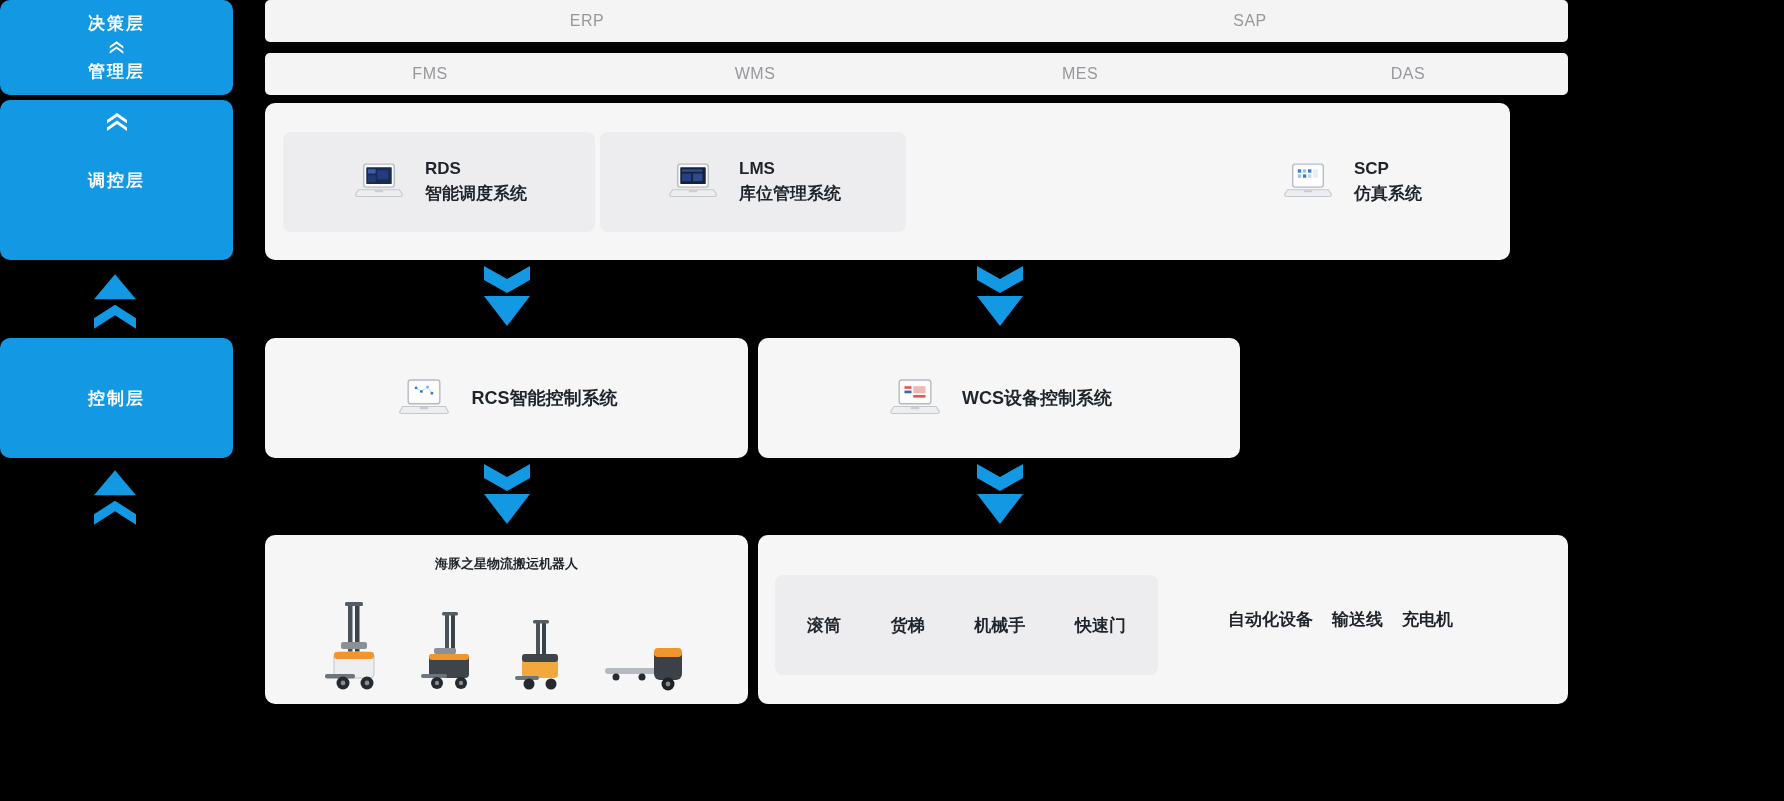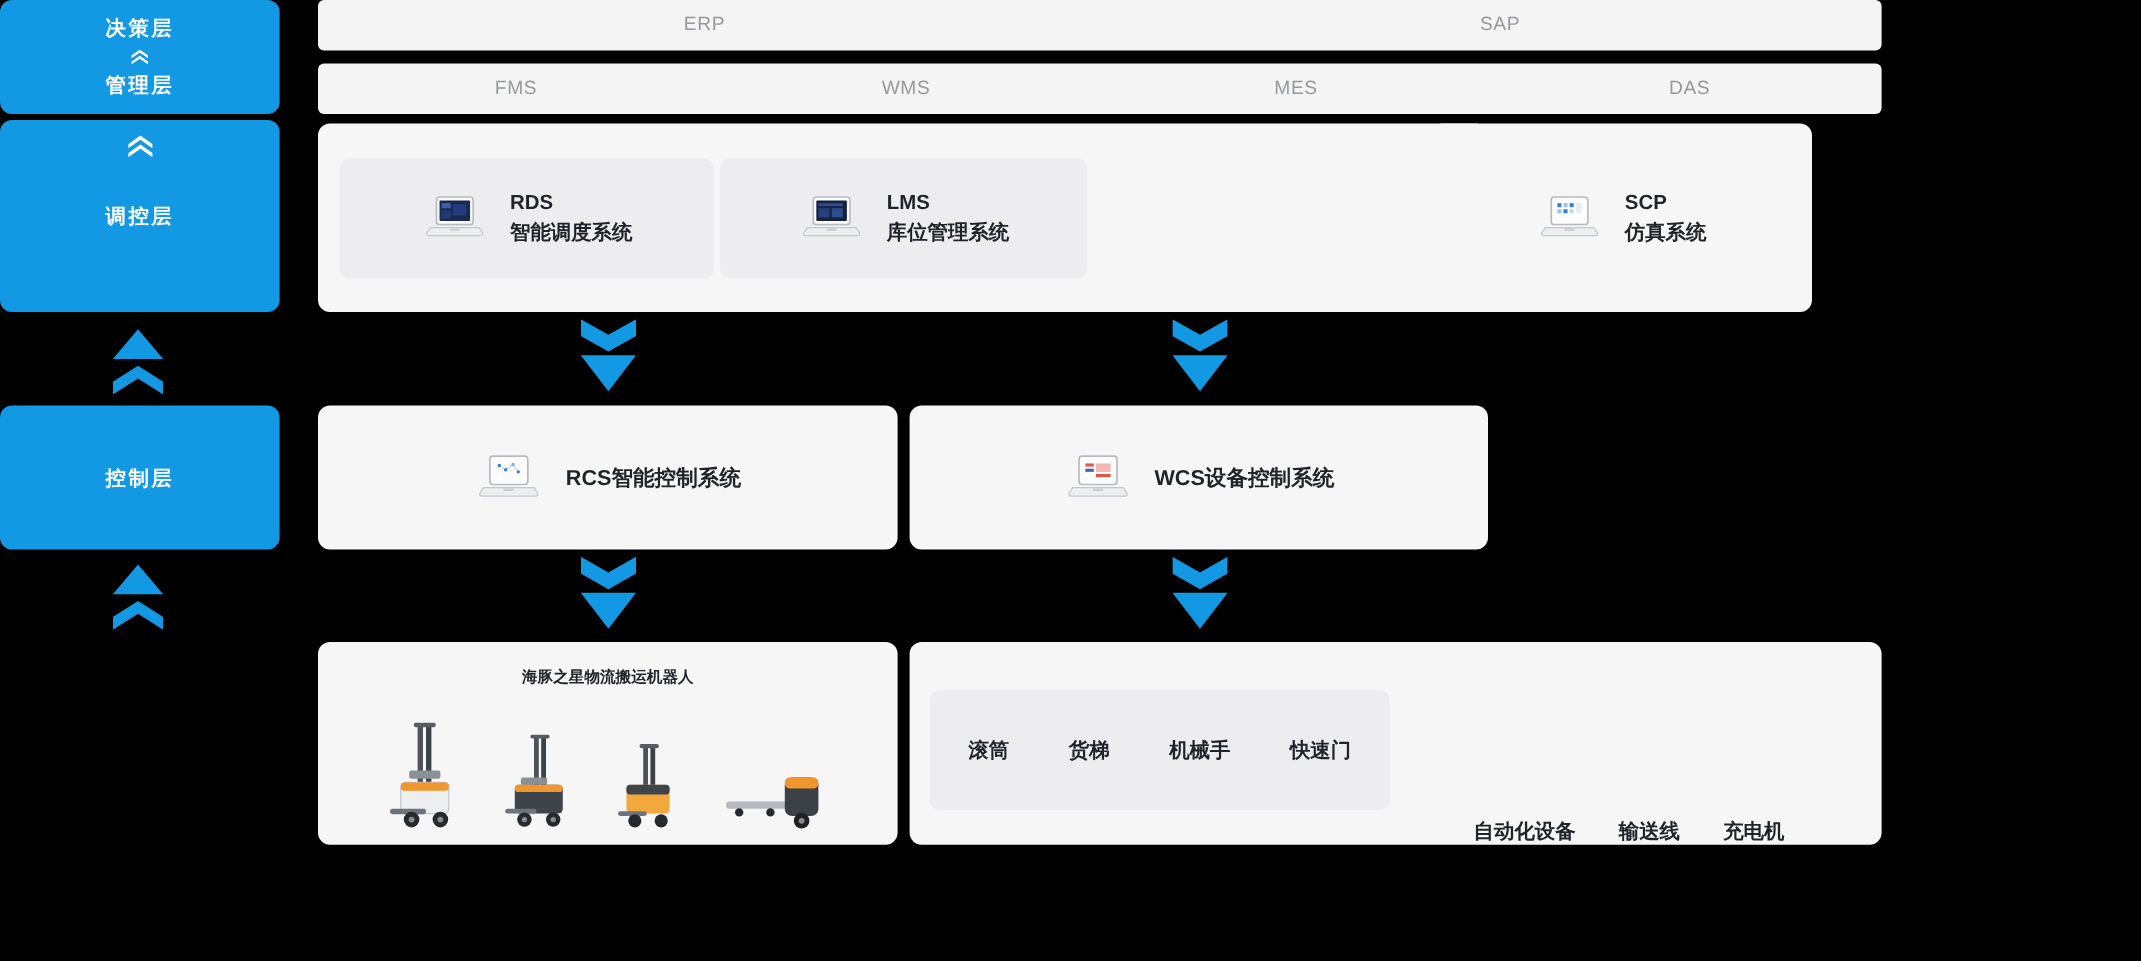--- a/index.html
+++ b/index.html
@@ -29,21 +29,21 @@
   .device-label{font-size:17px;font-weight:700;color:var(--text-dark,#1f242b);white-space:nowrap}
 
   .arrow{position:absolute}
   .fill-blue{fill:var(--accent-blue,#1398e4)}
   .laptop{flex:0 0 auto}
 
   .exec-title{position:absolute;left:0;right:0;top:20px;text-align:center;
               font-size:13px;font-weight:700;color:var(--text-dark,#1f242b)}
   .robots-row{position:absolute;left:0;right:0;bottom:12px;display:flex;
               align-items:flex-end;justify-content:center;gap:38px}
-  .outer-devices{position:absolute;left:470px;top:0;bottom:0;display:flex;align-items:flex-end;gap:36px}
+  .outer-devices{position:absolute;left:470px;top:0;bottom:0;display:flex;align-items:center;gap:19px}
 </style>
 </head>
 <body>
 
 <div class="canvas">
 
   <div class="bluebox" style="top:0;height:95px">
     <div class="vstack">
       <span class="layer-label">决策层</span>
       <svg width="15" height="13" viewBox="0 0 22 18">

